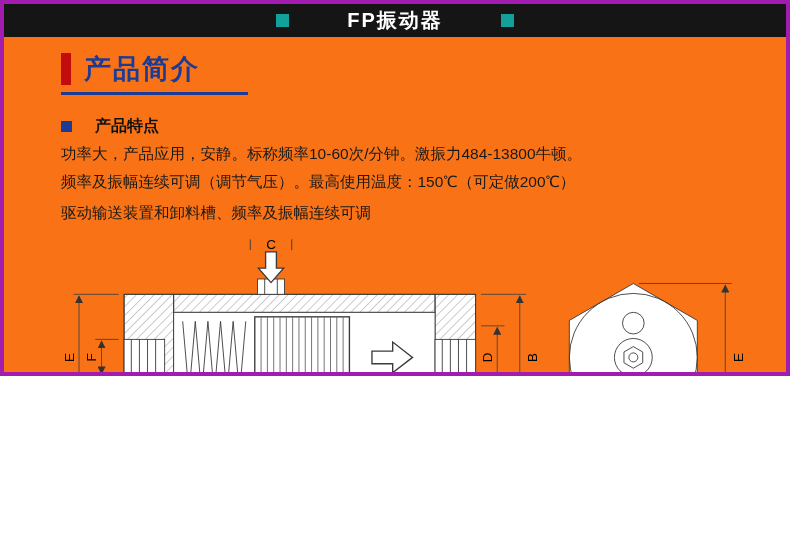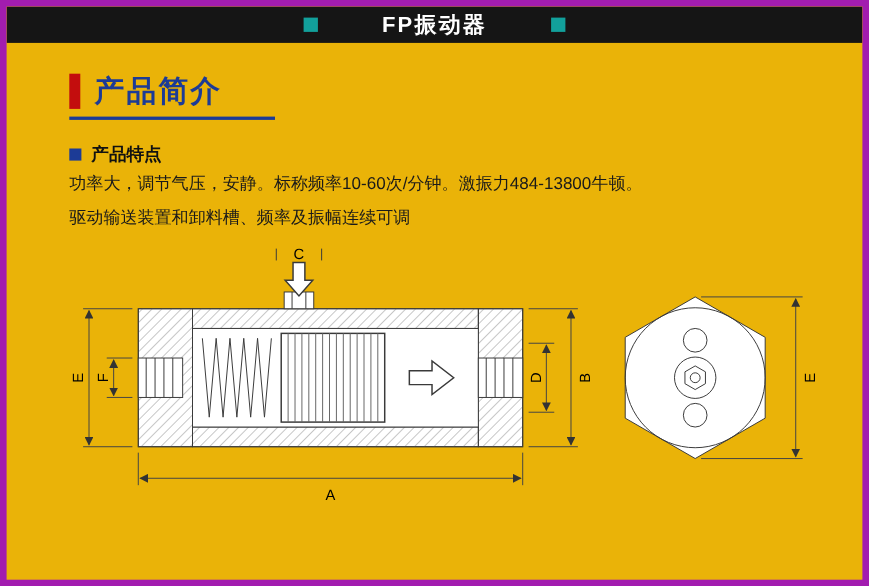--- a/index.html
+++ b/index.html
@@ -1,25 +1,25 @@
 <!DOCTYPE html>
 <html><head>
 <meta charset="utf-8">
 <style>
   html,body{margin:0;padding:0;background:#fff;}
-  .page{width:790px;height:533px;background:#eab308;border:6px solid #a21caf;box-sizing:border-box;
+  .page{width:790px;height:376px;background:#f97316;border:4px solid #a21caf;box-sizing:border-box;
         font-family:"Liberation Sans",sans-serif;overflow:hidden;position:relative;}
   .header{height:33px;background:#151515;display:flex;align-items:center;justify-content:center;gap:58px;}
   .accent-sq{width:13px;height:13px;background:#12a09b;}
   .header-title{color:#ffffff;font-size:20px;font-weight:bold;letter-spacing:2px;}
-  .content{padding:28px 40px 0 57px;}
+  .content{padding:16px 40px 0 57px;}
   .intro{display:inline-flex;align-items:stretch;border-bottom:3px solid #1c3b96;padding-bottom:7px;padding-right:48px;}
   .red-bar{width:10px;background:#c30d0d;margin-right:13px;}
   .intro-title{font-size:27px;font-weight:bold;color:#1c3b96;letter-spacing:2px;line-height:1.2;}
-  .sec-head{display:flex;align-items:center;gap:9px;margin-top:21px;}
+  .sec-head{display:flex;align-items:center;gap:23px;margin-top:21px;}
   .bullet{width:11px;height:11px;background:#1c3b96;flex:0 0 auto;}
   .sec-title{font-size:16px;font-weight:bold;color:#111;}
   .body-text{font-size:15.5px;color:#1a1a1a;line-height:1.8;margin-top:3px;white-space:nowrap;}
   .drawing{display:flex;justify-content:center;margin-top:5px;}
   svg text{font-family:"Liberation Sans",sans-serif;font-size:15px;fill:#000;stroke:none;}
 </style>
 </head>
 <body>
 
 <div class="page">
@@ -34,21 +34,22 @@
 
     <div class="intro">
       <div class="red-bar"></div>
       <div class="intro-title">产品简介</div>
     </div>
 
     <div class="sec-head">
       <span class="bullet"></span>
       <span class="sec-title">产品特点</span>
     </div>
-    <div class="body-text">功率大，调节气压，安静。标称频率10-60次/分钟。激振力484-13800牛顿。</div>
+    <div class="body-text">功率大，产品应用，安静。标称频率10-60次/分钟。激振力484-13800牛顿。</div>
+    <div class="body-text" style="margin-top:0;">频率及振幅连续可调（调节气压）。最高使用温度：150℃（可定做200℃）</div>
 
     <div class="body-text">驱动输送装置和卸料槽、频率及振幅连续可调</div>
 
     <div class="drawing">
       <svg width="706" height="249" viewBox="0 0 760 268">
         <defs>
           <pattern id="hatch" patternUnits="userSpaceOnUse" width="7" height="7" patternTransform="rotate(45)">
             <line x1="0" y1="0" x2="0" y2="7" stroke="#8d8d8d" stroke-width="1"></line>
           </pattern>
           <marker id="arr" markerWidth="9" markerHeight="9" refX="8" refY="4.5" orient="auto-start-reverse">

